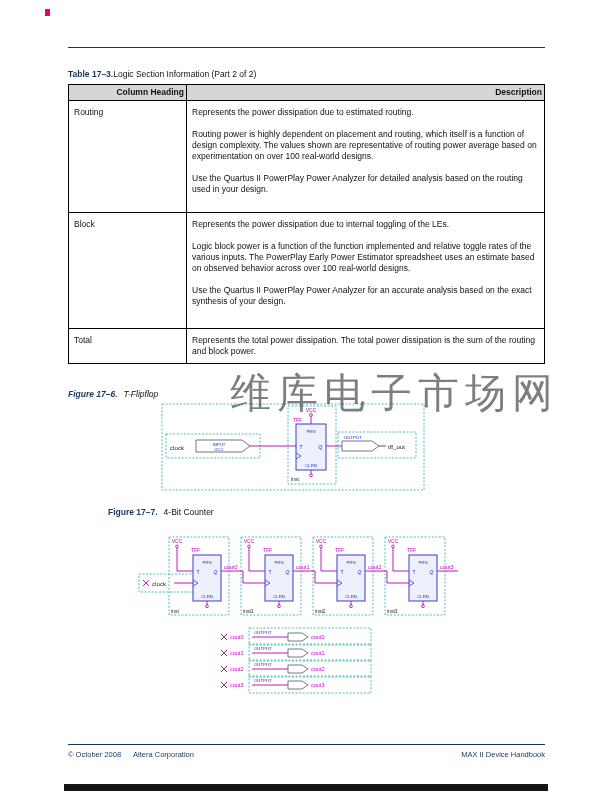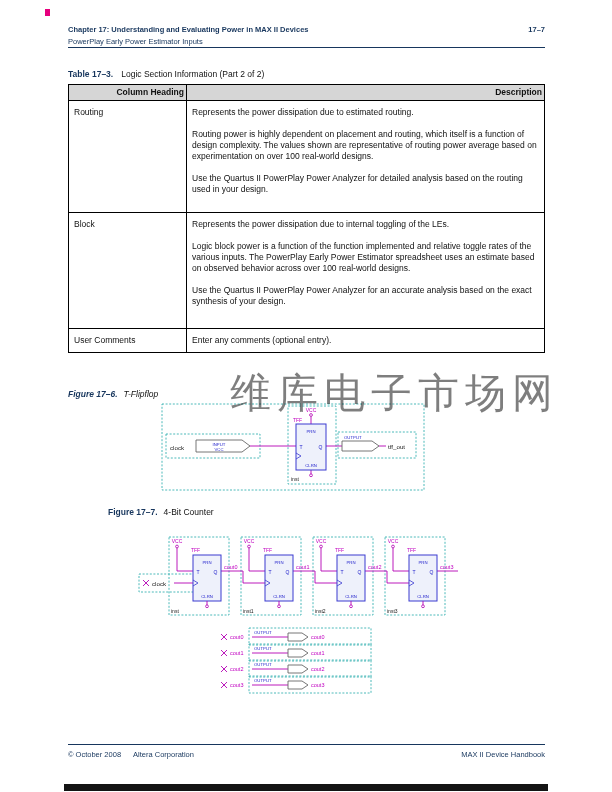--- a/index.html
+++ b/index.html
@@ -10,21 +10,21 @@
   
   .hdr { position:absolute; left:68px; right:67px; top:25px; color:#17365d; }
   .hdr-row { display:flex; justify-content:space-between; font-size:7.5px; font-weight:bold; }
   .hdr-sub { font-size:7.5px; margin-top:3px; }
   .hdr-rule { position:absolute; left:68px; right:67px; top:47px; border-top:1px solid #17365d; }
   .page-mark { position:absolute; left:45px; top:9px; width:5px; height:7px; background:#e6007e; }
 
   
   .tbl-caption { position:absolute; left:68px; top:69px; font-size:8.5px; }
   .cap-label { color:#17365d; font-weight:bold; }
-  .cap-text { color:#111;margin-left:8px; }
+  .cap-text { color:#111; }
   table.logic-table { position:absolute; left:68px; top:84px; width:477px; border-collapse:collapse; table-layout:fixed; }
   table.logic-table col.c1 { width:118px; }
   table.logic-table th, table.logic-table td { border:1px solid #000; font-size:8.5px; line-height:11px; vertical-align:top; padding:6px 5px; color:#111; }
   table.logic-table th { background:#d6d6d6; font-weight:bold; text-align:right; height:16px; padding:2px; }
   table.logic-table p + p { margin-top:11px; }
   tr.r-routing td { height:112px; }
   tr.r-block td { height:116px; }
   tr.r-total td { height:28px; }
   tr.r-uc td { height:16px; }
 
@@ -59,27 +59,20 @@
   .ftr-left { display:flex; gap:12px; }
   .bottom-bar { position:absolute; left:64px; top:784px; width:484px; height:7px; background:#141414; }
 </style>
 </head>
 <body>
 
 <div class="page">
 
   <div class="page-mark"></div>
 
-  <header class="hdr">
-    <div class="hdr-row">
-      <span>Chapter 17: Understanding and Evaluating Power in MAX II Devices</span>
-      <span>17–7</span>
-    </div>
-    <div class="hdr-sub">PowerPlay Early Power Estimator Inputs</div>
-  </header>
   <div class="hdr-rule"></div>
 
   <div class="tbl-caption">
     <span class="cap-label">Table 17–3.</span><span class="cap-text">Logic Section Information  (Part 2 of 2)</span>
   </div>
 
   <table class="logic-table">
     <colgroup>
         <col class="c1">
         <col class="c2">
@@ -100,24 +93,24 @@
         </td>
       </tr>
       <tr class="r-block">
         <td>Block</td>
         <td>
           <p>Represents the power dissipation due to internal toggling of the LEs.</p>
           <p>Logic block power is a function of the function implemented and relative toggle rates of the various inputs. The PowerPlay Early Power Estimator spreadsheet uses an estimate based on observed behavior across over 100 real-world designs.</p>
           <p>Use the Quartus II PowerPlay Power Analyzer for an accurate analysis based on the exact synthesis of your design.</p>
         </td>
       </tr>
-      <tr class="r-uc">
-        <td>User Comments</td>
+      <tr class="r-total">
+        <td>Total</td>
         <td>
-          <p>Enter any comments (optional entry).</p>
+          <p>Represents the total power dissipation. The total power dissipation is the sum of the routing and block power.</p>
         </td>
       </tr>
     </tbody>
   </table>
 
   <div class="watermark">维库电子市场网</div>
 
   <div class="figcap figcap6">
     <span class="cap-label">Figure 17–6.</span><span>T-Flipflop</span>
   </div>

